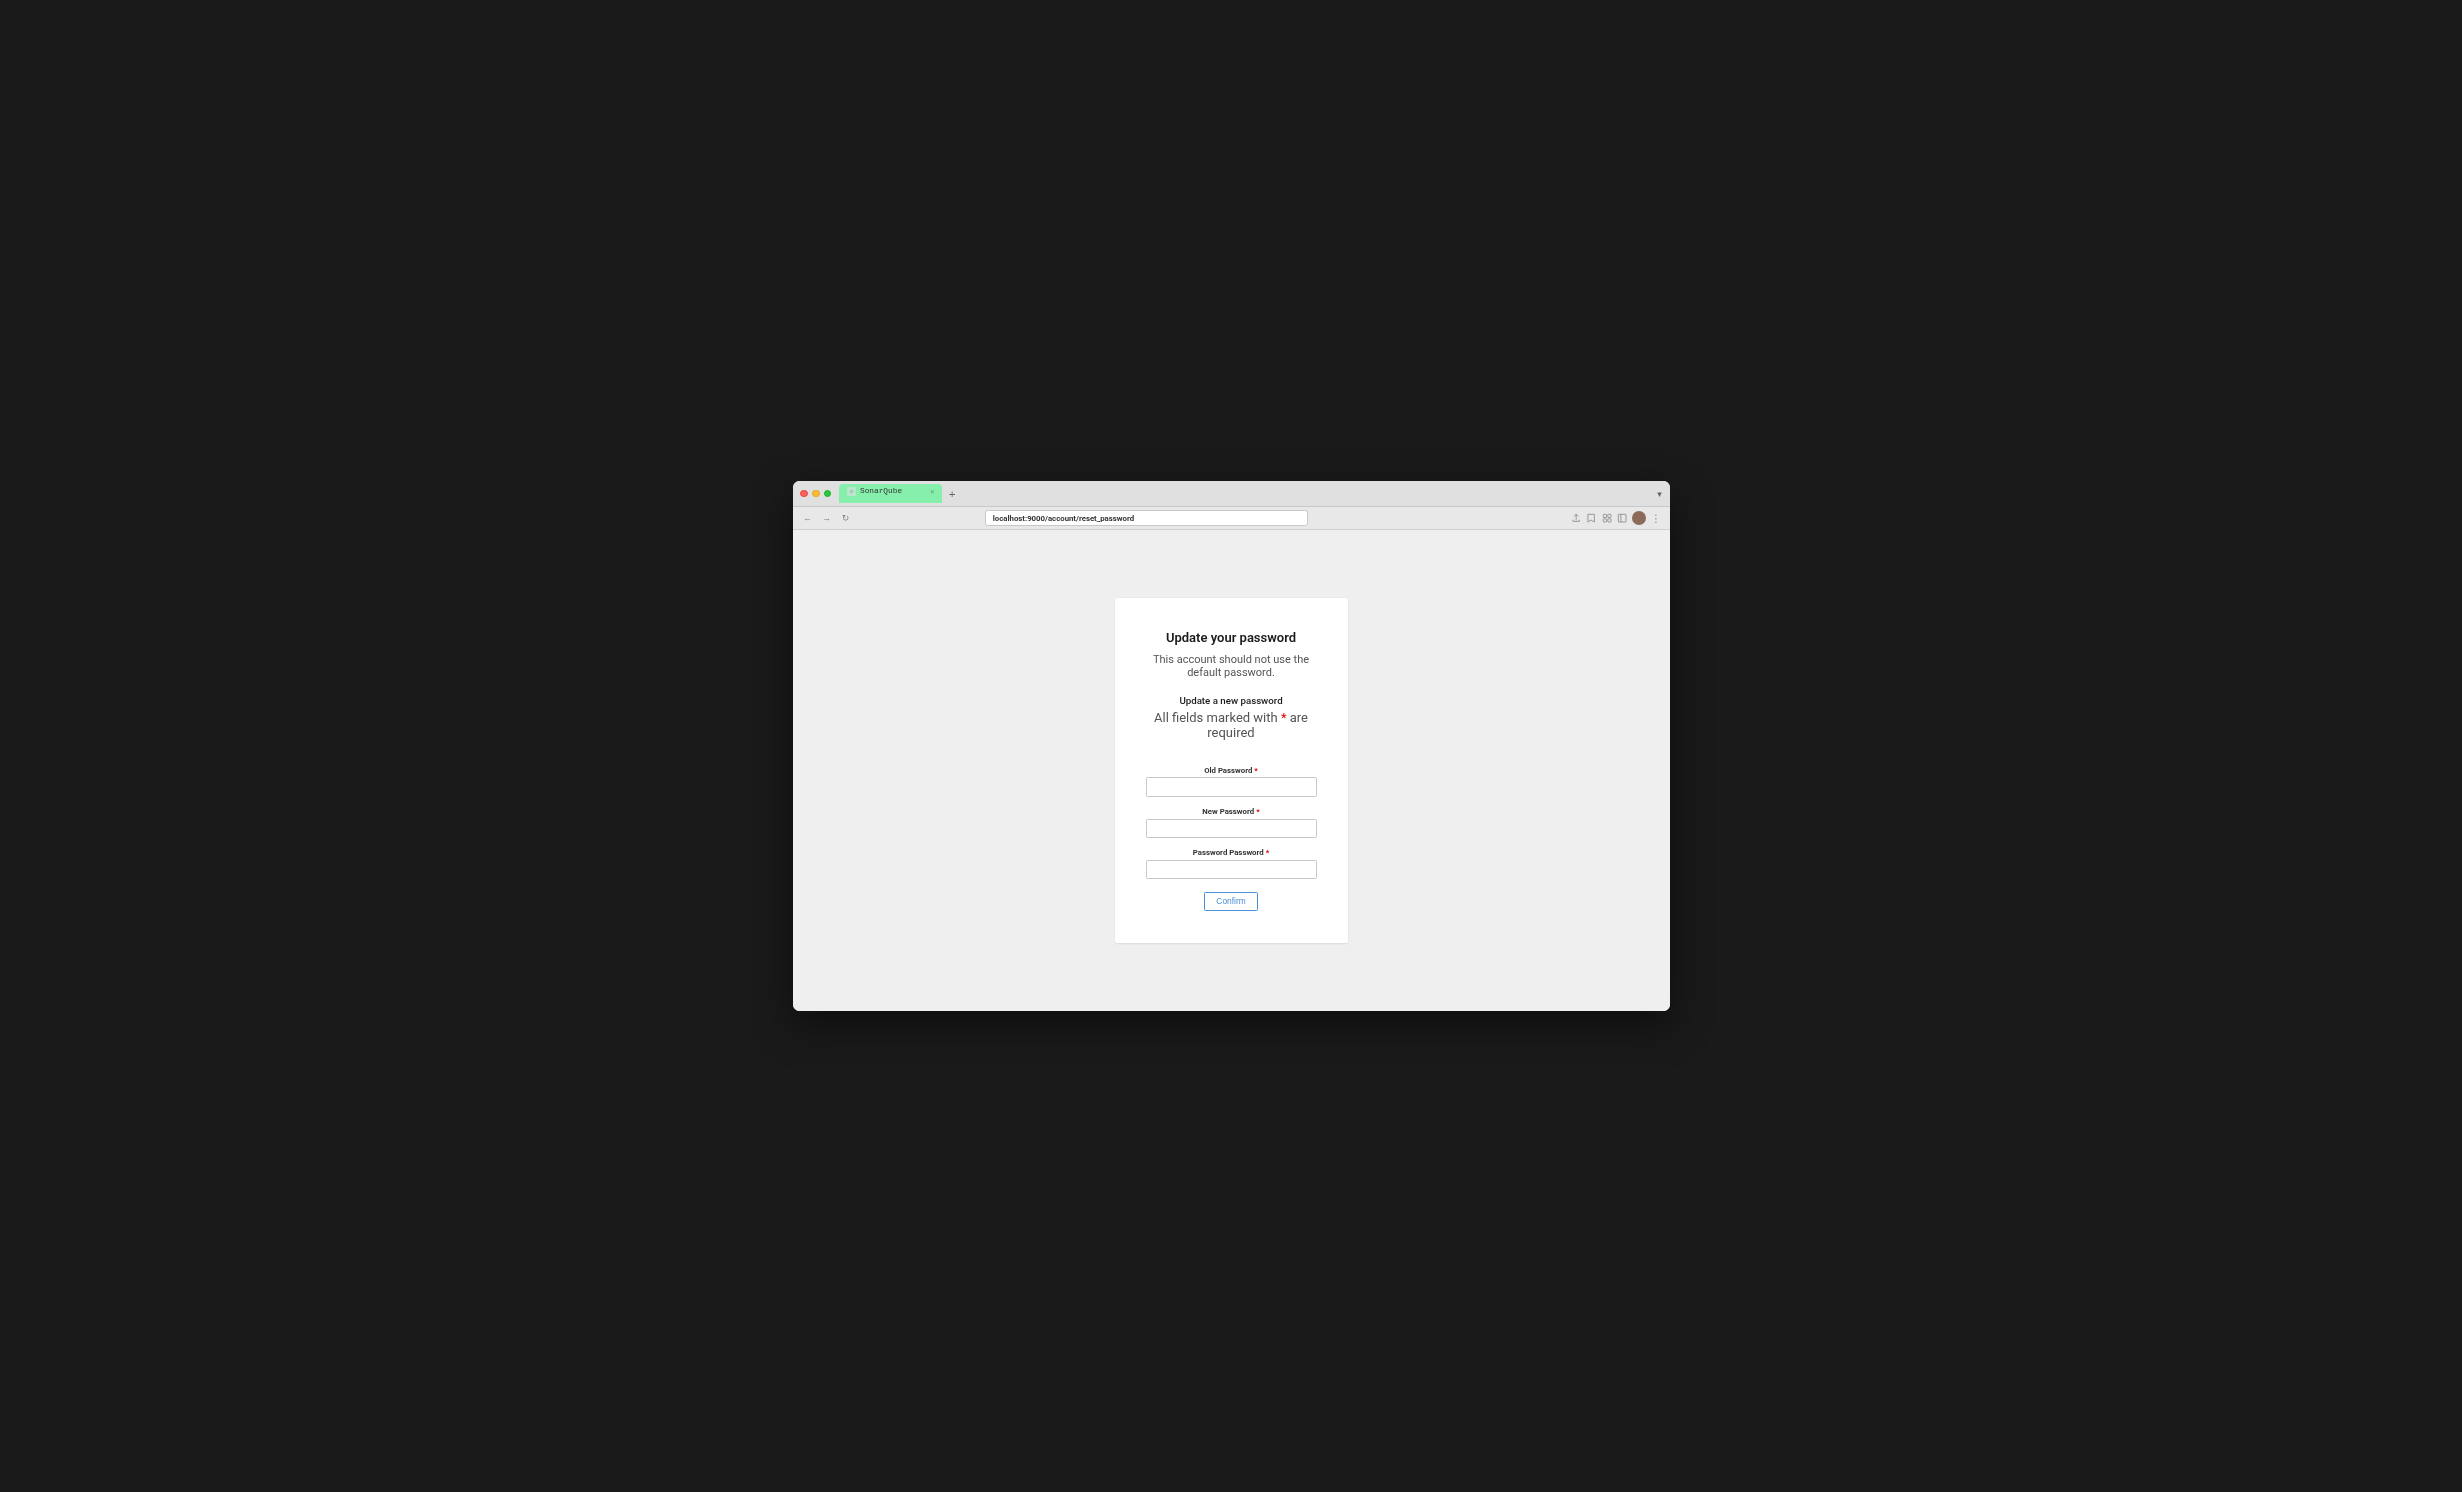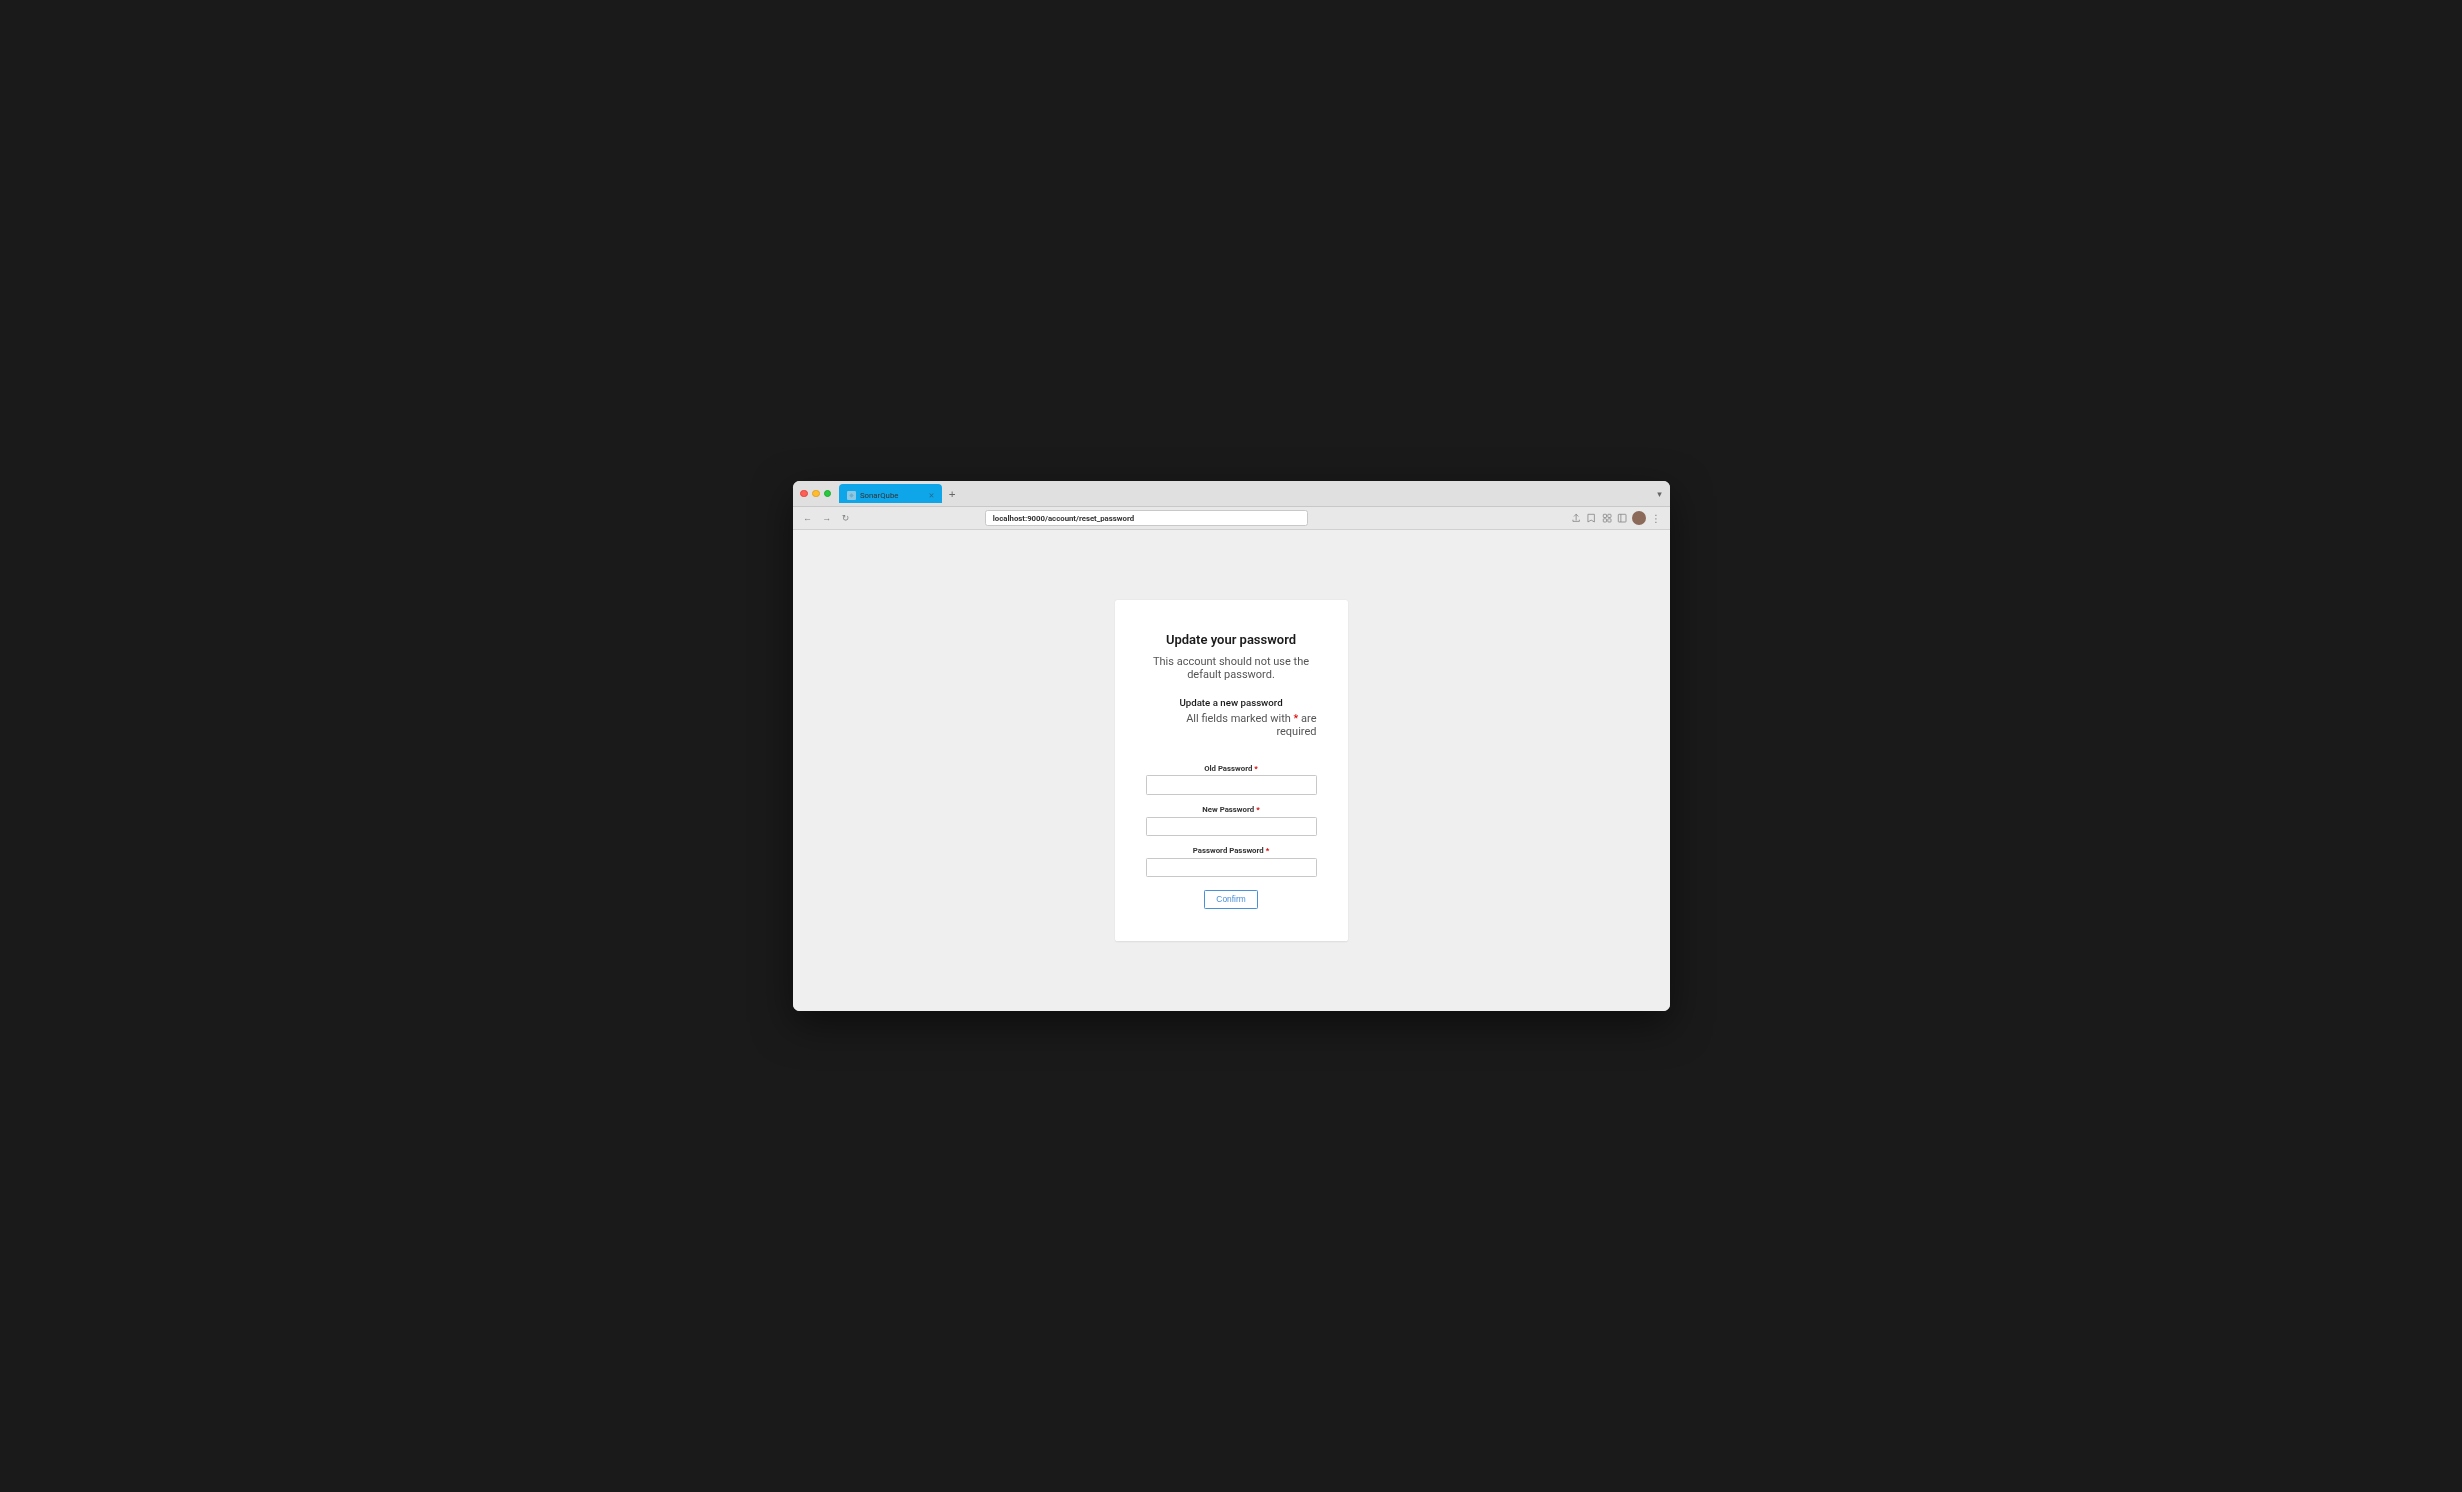--- a/index.html
+++ b/index.html
@@ -57,29 +57,30 @@
 
     .tab-bar {
       display: flex;
       align-items: center;
       flex: 1;
       gap: 2.6px;
     }
 
     .tab {
       display: flex;
-      align-items: flex-end;
-      background: #0ea5e9;
+      align-items: flex-start;
+      background: #86efac;
       border-radius: 3.9px 3.9px 0 0;
       padding: 3.2px 7.8px;
       font-size: 7.8px;
       color: #333;
       gap: 3.9px;
       height: 19.4px;
       min-width: 103px;
+      font-family: Liberation Mono, monospace;
     }
 
     .tab-icon {
       width: 9px;
       height: 9px;
       opacity: 0.6;
     }
 
     .tab-close {
       margin-left: auto;
@@ -210,22 +211,22 @@
 
     .section-title {
       font-size: 9.7px;
       font-weight: 500;
       text-align: center;
       color: #1a1a1a;
       margin-bottom: 3.9px;
     }
 
     .required-note {
-      font-size: 11px;
-      text-align: right;
+      font-size: 13px;
+      text-align: center;
       color: #555;
       margin-bottom: 26px;
     }
 
     .required-star {
       color: #d00;
     }
 
     .form-group {
       margin-bottom: 10.3px;

